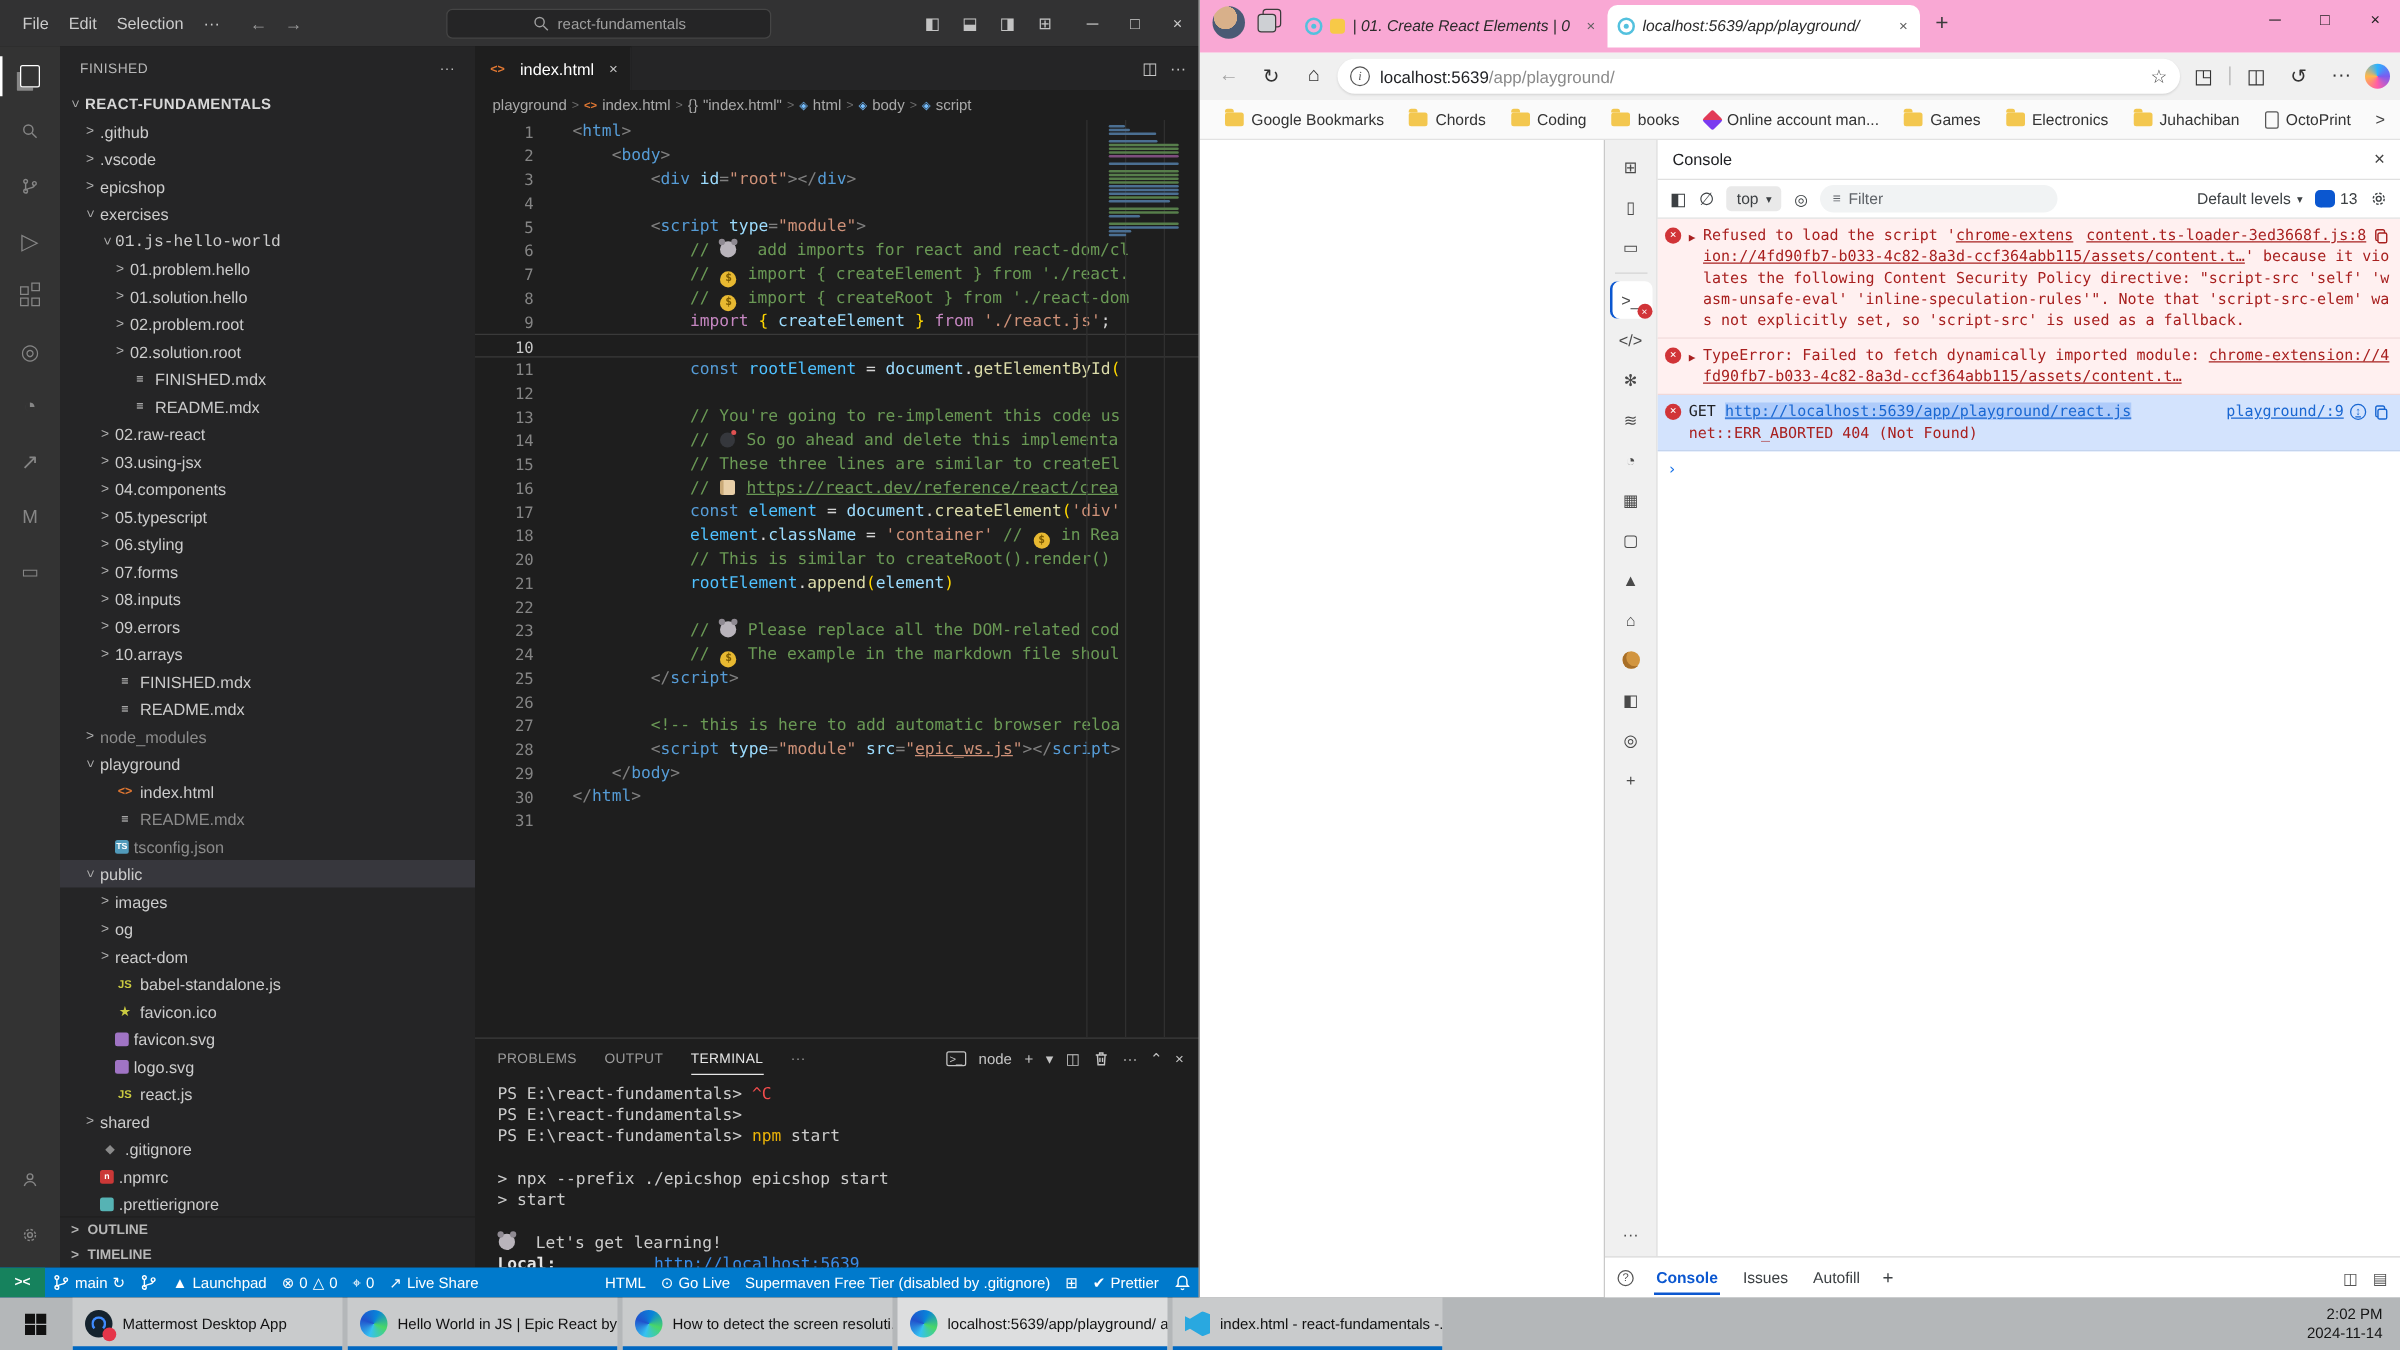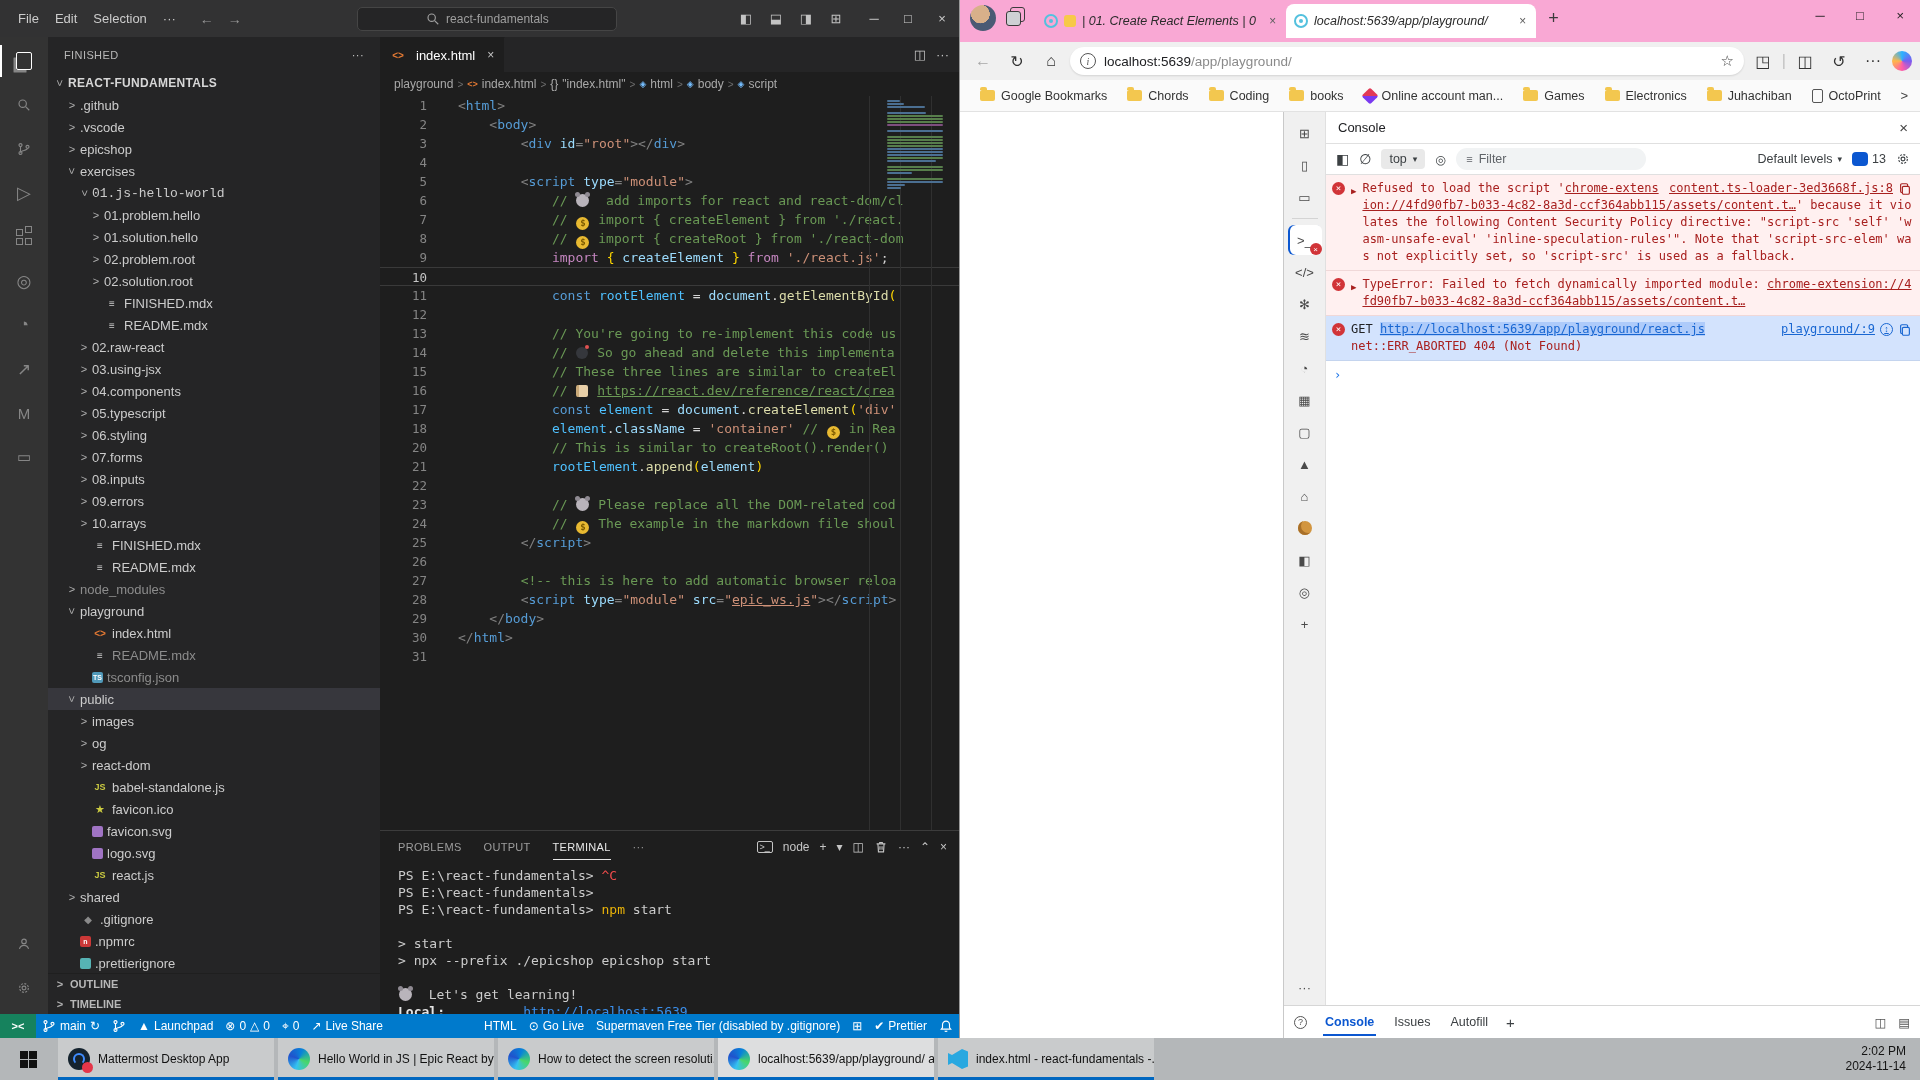--- a/index.html
+++ b/index.html
@@ -624,22 +624,22 @@
               <span>···</span>
               <span>⌃</span>
               <span>×</span>
             </div>
           </div>
           <div class="term" id="term">
               <div class="trm"><span class="tw">PS E:\react-fundamentals&gt; </span><span class="tr">^C</span></div>
               <div class="trm"><span class="tw">PS E:\react-fundamentals&gt; </span></div>
               <div class="trm"><span class="tw">PS E:\react-fundamentals&gt; </span><span class="ty">npm</span><span class="tw"> start</span></div>
               <div class="trm"></div>
+              <div class="trm"><span class="tw">&gt; npx --prefix ./epicshop epicshop start</span></div>
               <div class="trm"><span class="tw">&gt; start</span></div>
-              <div class="trm"><span class="tw">&gt; npx --prefix ./epicshop epicshop start</span></div>
               <div class="trm"></div>
               <div class="trm"><span class="e-koala"></span><span class="tw">  Let's get learning!</span></div>
               <div class="trm"><span class="tb">Local:</span><span class="tw">          </span><span class="tc">http://localhost:5639</span></div>
               <div class="trm"><span class="tb">On Your Network:</span><span class="tw">  </span><span class="tc">http://192.168.0.211:5639</span></div>
               <div class="trm"><span class="tb">Press Ctrl+C to stop</span></div>
               <div class="trm"><span class="cursorblk"></span></div>
             </div>
         </div>
       </div>
     </div>

